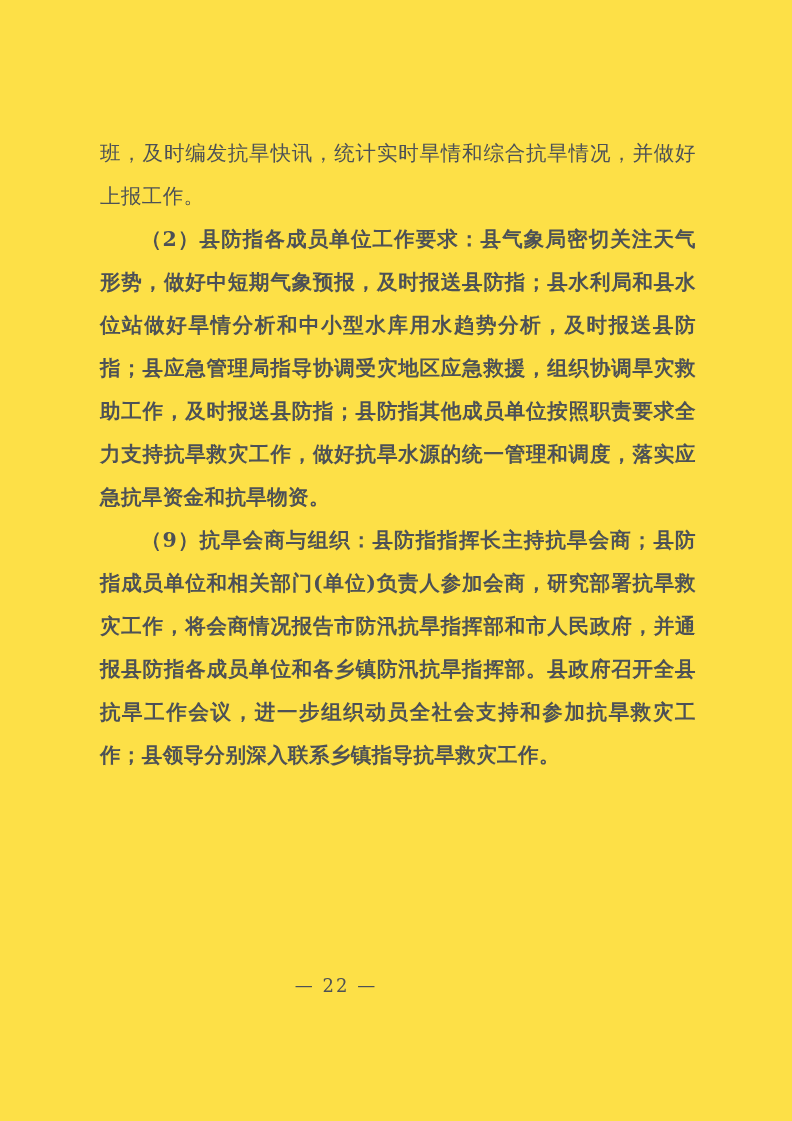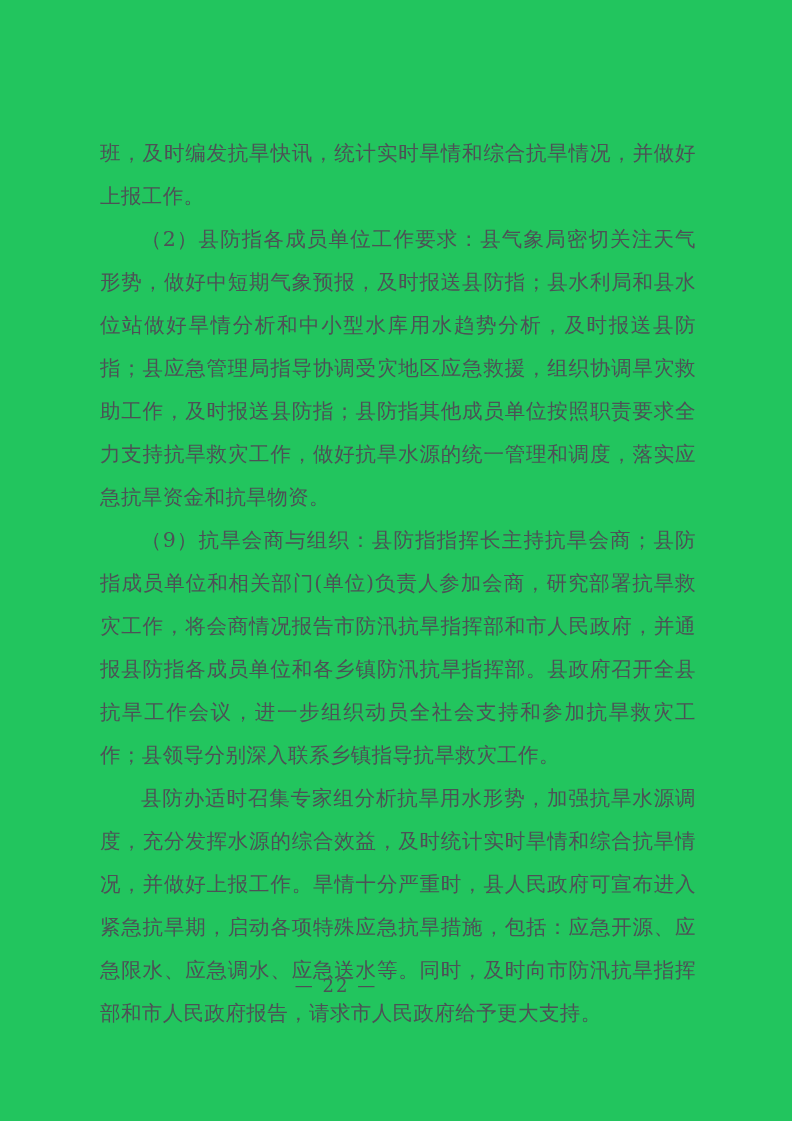--- a/index.html
+++ b/index.html
@@ -4,21 +4,21 @@
 <style>
   html, body {
     margin: 0;
     padding: 0;
     background: #ffffff;
   }
   .page {
     position: relative;
     width: 792px;
     height: 1121px;
-    background: #22c55e;
+    background: #fde047;
     overflow: hidden;
     font-family: "DejaVu Serif", "Liberation Serif", serif;
   }
   .body-block {
     position: absolute;
     left: 100px;
     top: 132px;
     width: 596px;
   }
   .para {
@@ -26,20 +26,21 @@
     font-size: 20.5px;
     line-height: 43px;
     color: #4d5156;
     text-align: justify;
     text-justify: inter-character;
     letter-spacing: 0.4px;
     font-weight: 500;
   }
   .para.indent {
     text-indent: 41px;
+    font-weight: bold;
   }
   .para.heading {
     text-indent: 41px;
     letter-spacing: 1.2px;
   }
   .footer {
     position: absolute;
     left: 0;
     top: 975px;
     width: 792px;
@@ -56,20 +57,19 @@
 </style>
 </head>
 <body>
 
 <div class="page">
 
   <div class="body-block">
     <p class="para">班，及时编发抗旱快讯，统计实时旱情和综合抗旱情况，并做好上报工作。</p>
     <p class="para indent">（2）县防指各成员单位工作要求：县气象局密切关注天气形势，做好中短期气象预报，及时报送县防指；县水利局和县水位站做好旱情分析和中小型水库用水趋势分析，及时报送县防指；县应急管理局指导协调受灾地区应急救援，组织协调旱灾救助工作，及时报送县防指；县防指其他成员单位按照职责要求全力支持抗旱救灾工作，做好抗旱水源的统一管理和调度，落实应急抗旱资金和抗旱物资。</p>
     <p class="para indent">（9）抗旱会商与组织：县防指指挥长主持抗旱会商；县防指成员单位和相关部门(单位)负责人参加会商，研究部署抗旱救灾工作，将会商情况报告市防汛抗旱指挥部和市人民政府，并通报县防指各成员单位和各乡镇防汛抗旱指挥部。县政府召开全县抗旱工作会议，进一步组织动员全社会支持和参加抗旱救灾工作；县领导分别深入联系乡镇指导抗旱救灾工作。</p>
-    <p class="para indent">县防办适时召集专家组分析抗旱用水形势，加强抗旱水源调度，充分发挥水源的综合效益，及时统计实时旱情和综合抗旱情况，并做好上报工作。旱情十分严重时，县人民政府可宣布进入紧急抗旱期，启动各项特殊应急抗旱措施，包括：应急开源、应急限水、应急调水、应急送水等。同时，及时向市防汛抗旱指挥部和市人民政府报告，请求市人民政府给予更大支持。</p>
   </div>
 
   <div class="footer">
     <span class="pagenum-inner">— 22 —</span>
   </div>
 
 </div>
 
 </body></html>

